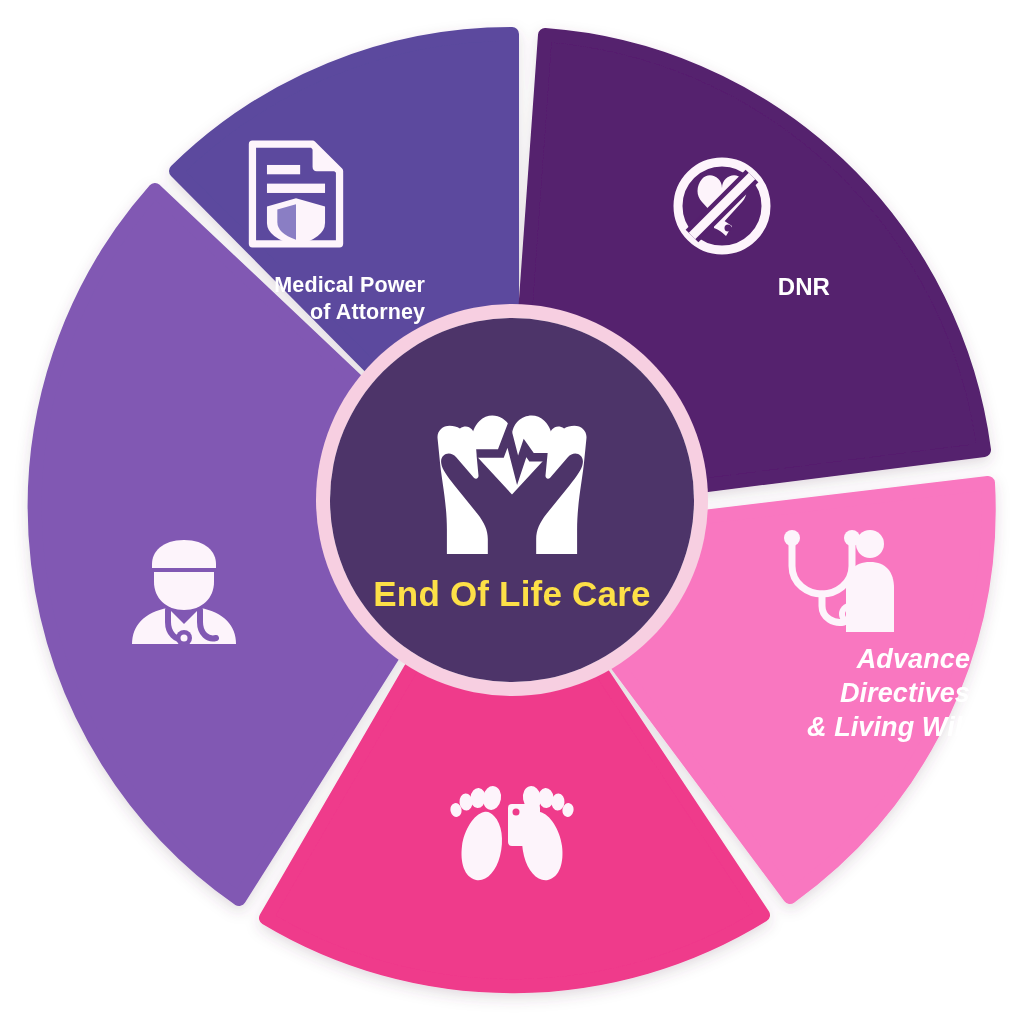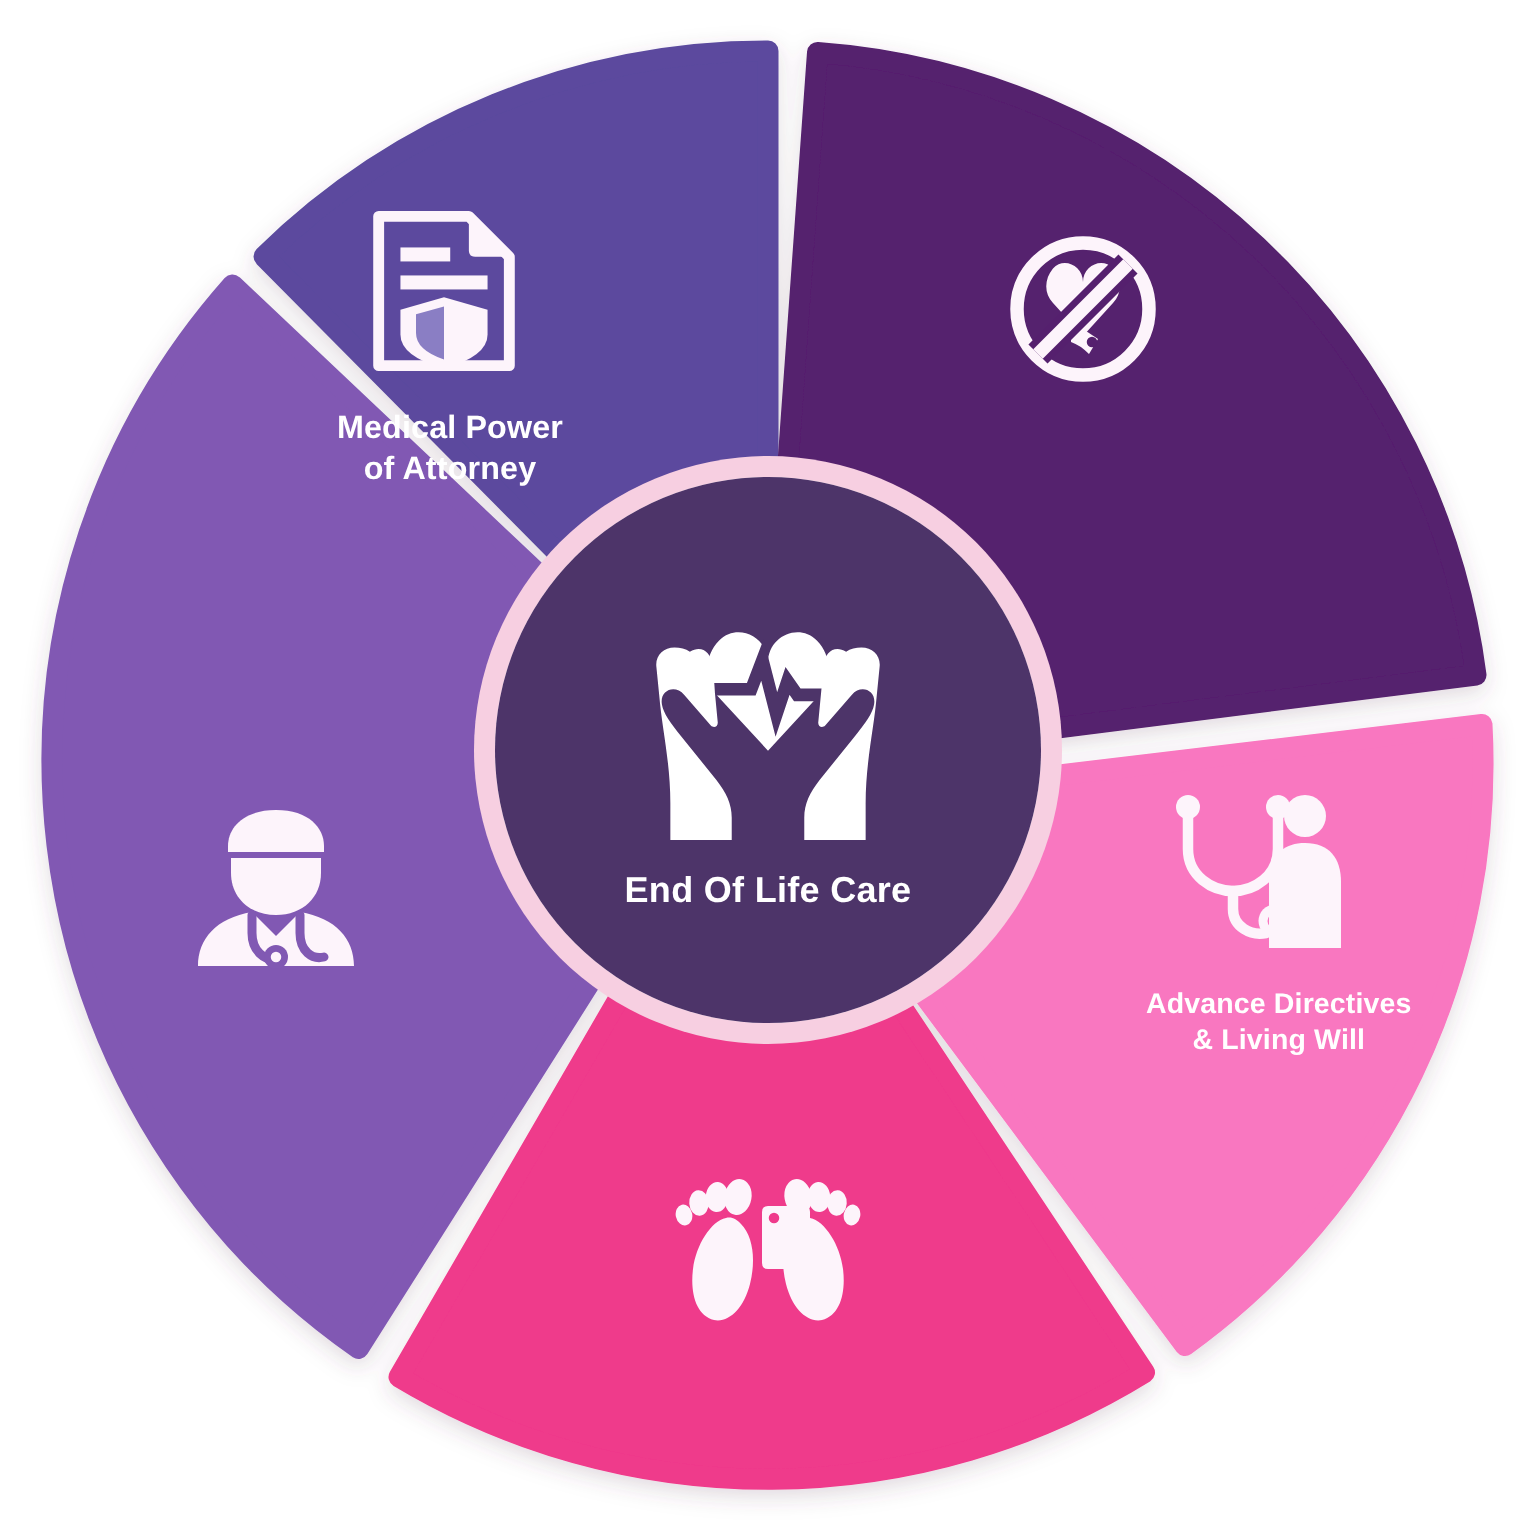--- a/index.html
+++ b/index.html
@@ -19,36 +19,36 @@
     height: 1024px;
   }
   #wheel-svg {
     position: absolute;
     inset: 0;
     width: 1024px;
     height: 1024px;
   }
   .seg-label {
     position: absolute;
-    text-align: center;
+    text-align: right;
     color: #ffffff;
     font-weight: bold;
     line-height: 1.26;
     letter-spacing: .1px;
     white-space: pre-line;
     pointer-events: none;
   }
   .seg-icon {
     position: absolute;
     pointer-events: none;
   }
   
   #label-mpoa   { left: 175px; top: 272px; width: 250px; font-size: 21.5px; }
   #label-dnr    { left: 625px; top: 272px; width: 205px; font-size: 24px; }
-  #label-adlw   { left: 735px; top: 658px; width: 235px; font-size: 19px; }
+  #label-adlw   { left: 735px; top: 642px; width: 235px; font-size: 27px; font-style: italic; }
   #label-aohd   { left: 392px; top: 915px; width: 250px; font-size: 21.5px; }
   #label-post   { left: 58px;  top: 660px; width: 260px; font-size: 21.5px; }
 
   #icon-mpoa { left: 244px; top: 138px;  width: 104px; height: 112px; }
   #icon-dnr  { left: 670px; top: 154px;  width: 104px; height: 104px; }
   #icon-adlw { left: 778px; top: 528px;  width: 118px; height: 110px; }
   #icon-aohd { left: 450px; top: 782px;  width: 124px; height: 112px; }
   #icon-post { left: 128px; top: 538px;  width: 112px; height: 108px; }
 
   
@@ -65,22 +65,22 @@
     align-items: center;
     justify-content: center;
   }
   #hub-icon {
     width: 186px;
     height: 168px;
     margin-top: 4px;
   }
   #hub-title {
     margin-top: 16px;
-    color: #ffffff;
-    font-size: 24px;
+    color: #fde047;
+    font-size: 35px;
     font-weight: bold;
     letter-spacing: .2px;
   }
 </style>
 </head>
 <body>
 
 <div id="infographic">
 
   <svg id="wheel-svg" viewBox="0 0 1024 1024">
@@ -204,20 +204,21 @@
                L 52 70
                L 32 48
                C 26 42, 26 32, 32 25
                C 39 17, 52 23, 52 34 Z" fill="#fdf4fb"></path>
       <path d="M44 60 L62 72 L56 82 Q50 76 44 74 Z" fill="#fdf4fb"></path>
       <circle cx="58" cy="74" r="3.5" fill="#55206e"></circle>
     </g>
     <line x1="22" y1="82" x2="82" y2="22" stroke="#55206e" stroke-width="18"></line>
     <line x1="22" y1="82" x2="82" y2="22" stroke="#fdf4fb" stroke-width="9"></line>
   </svg>
+  <div id="label-dnr" class="seg-label">DNR</div>
 
   <svg id="icon-adlw" class="seg-icon" viewBox="0 0 118 110">
     <g fill="none" stroke="#fdf4fb" stroke-width="7" stroke-linecap="round">
       <path d="M14 12 V38 C14 56, 30 66, 44 66 C58 66, 74 56, 74 38 V12"></path>
       <path d="M44 66 V78 C44 90, 56 96, 66 94"></path>
     </g>
     <circle cx="14" cy="10" r="8" fill="#fdf4fb"></circle>
     <circle cx="74" cy="10" r="8" fill="#fdf4fb"></circle>
     <circle cx="72" cy="86" r="11" fill="#fdf4fb"></circle>
     <circle cx="72" cy="86" r="5" fill="#f977c0"></circle>

